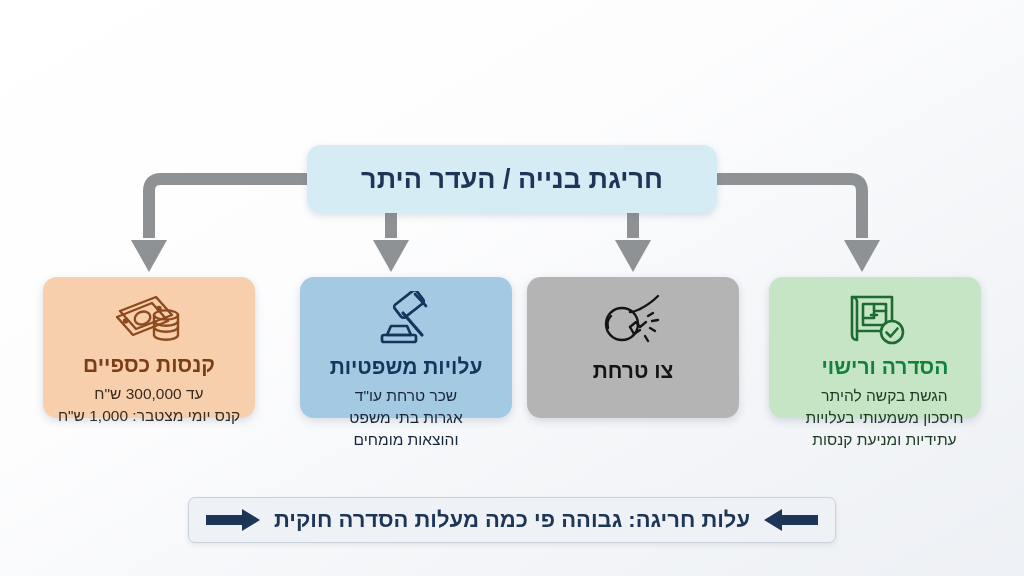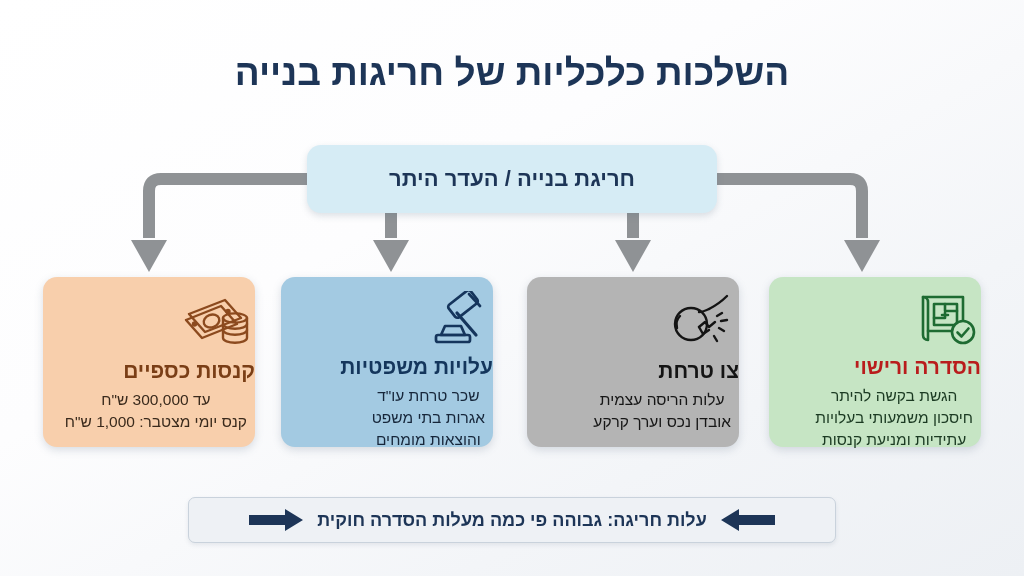--- a/index.html
+++ b/index.html
@@ -57,41 +57,41 @@
     width: 410px;
     height: 68px;
     background: #d6ecf5;
     border-radius: 14px;
     display: flex;
     align-items: center;
     justify-content: center;
     box-shadow: 0 3px 7px rgba(90,110,130,0.20);
   }
   .root-box .root-label {
-    font-size: 22px;
+    font-size: 27px;
     font-weight: bold;
     color: #1d3557;
     white-space: nowrap;
   }
 
   
   .card {
     position: absolute;
     top: 277px;
     width: 212px;
-    height: 170px;
+    height: 141px;
     border-radius: 14px;
     box-shadow: 0 3px 8px rgba(90,110,130,0.22);
     display: flex;
     flex-direction: column;
-    align-items: flex-start;
+    align-items: center;
     padding-top: 14px;
   }
   .card.c0 { left: 43px;  background: #f8cfac; }
-  .card.c1 { left: 281px; background: #a3cae2; }
+  .card.c1 { left: 300px; background: #a3cae2; }
   .card.c2 { left: 527px; background: #b4b4b4; }
   .card.c3 { left: 769px; background: #c6e5c4; }
 
   .card-icon {
     height: 62px;
     display: flex;
     align-items: center;
     justify-content: center;
     margin-bottom: 6px;
   }
@@ -99,21 +99,21 @@
   .card-title {
     font-size: 21px;
     font-weight: bold;
     line-height: 1.1;
     margin-bottom: 7px;
     white-space: nowrap;
   }
   .card.c0 .card-title { color: #7a3e16; }
   .card.c1 .card-title { color: #14365c; }
   .card.c2 .card-title { color: #141414; }
-  .card.c3 .card-title { color: #b91c1c; margin-left: 20px; }
+  .card.c3 .card-title { color: #15803d; margin-left: 20px; }
 
   .card-lines {
     font-size: 15.5px;
     line-height: 1.42;
     text-align: center;
     padding: 0 8px;
   }
   .card.c0 .card-lines { color: #3a2a1c; }
   .card.c1 .card-lines { color: #16263a; }
   .card.c2 .card-lines { color: #161616; }
@@ -130,33 +130,32 @@
     background: #eef1f5;
     border: 1px solid #c9d2dc;
     border-radius: 7px;
     display: flex;
     align-items: center;
     justify-content: center;
     gap: 14px;
     box-shadow: 0 2px 4px rgba(90,110,130,0.13);
   }
   .footer-text {
-    font-size: 18px;
+    font-size: 22px;
     font-weight: bold;
     color: #1d3557;
     white-space: nowrap;
   }
   .footer-arrow { display: flex; align-items: center; }
 </style>
 </head>
 <body>
 
 <div id="stage">
 
-  <div class="page-title">השלכות כלכליות של חריגות בנייה</div>
 
   <svg id="connectors" viewBox="0 0 1024 576" width="1024" height="576" aria-hidden="true">
     <g fill="none" stroke="#8f9295" stroke-width="12" stroke-linecap="butt">
 
       <path d="M717,179 L850,179 Q862,179 862,191 L862,238"></path>
 
       <path d="M307,179 L161,179 Q149,179 149,191 L149,238"></path>
 
       <path d="M391,213 L391,238"></path>
       <path d="M633,213 L633,238"></path>
@@ -224,24 +223,20 @@
           <path d="M44,15 C40,17 37,18 34,18"></path>
           <circle cx="26" cy="30" r="16"></circle>
           <path d="M15,22 C12,25 11,30 12,34"></path>
           <path d="M34,33 L40,28 L44,33 L50,28"></path>
           <path d="M34,33 L38,40 L44,36"></path>
           <path d="M52,22 L57,19 M56,27 L62,26 M54,34 L59,37 M49,42 L52,47"></path>
         </g>
       </svg>
     </div>
     <div class="card-title">צו טרחת</div>
-    <div class="card-lines">
-      <div>עלות הריסה עצמית</div>
-      <div>אובדן נכס וערך קרקע</div>
-    </div>
   </div>
 
   <div class="card c3">
     <div class="card-icon">
       <svg width="70" height="58" viewBox="0 0 70 58">
         <g fill="none" stroke="#1e6b32" stroke-width="2.6" stroke-linejoin="round" stroke-linecap="round">
           <path d="M12,6 L12,44 C12,47 14,49 17,49 L17,11 C17,8 15,6 12,6 Z"></path>
           <path d="M12,6 L52,6 L52,40 L17,40"></path>
           <rect x="23" y="13" width="23" height="21"></rect>
           <path d="M34,13 L34,20 M23,27 L34,27 M34,20 L46,20"></path>

